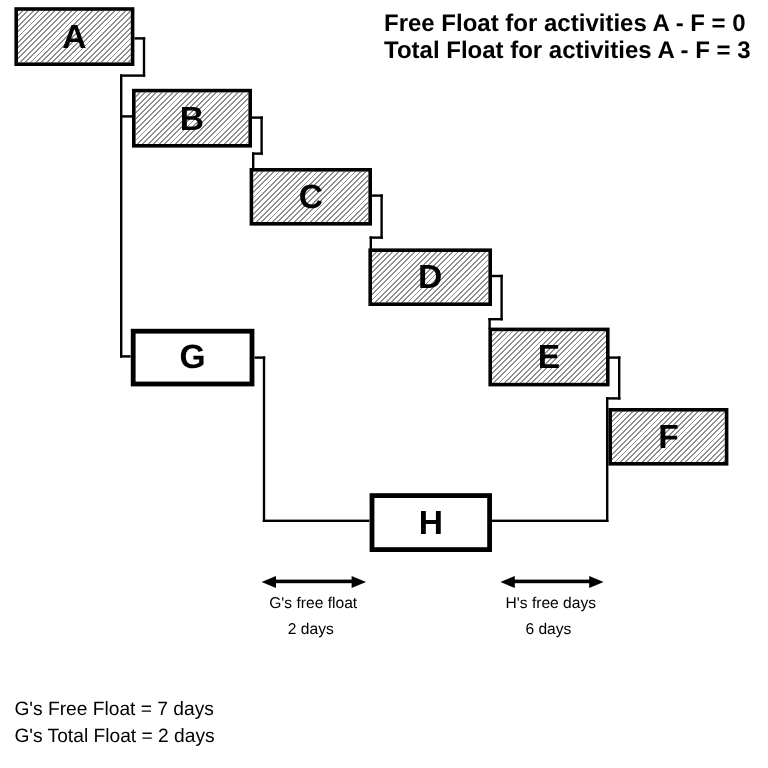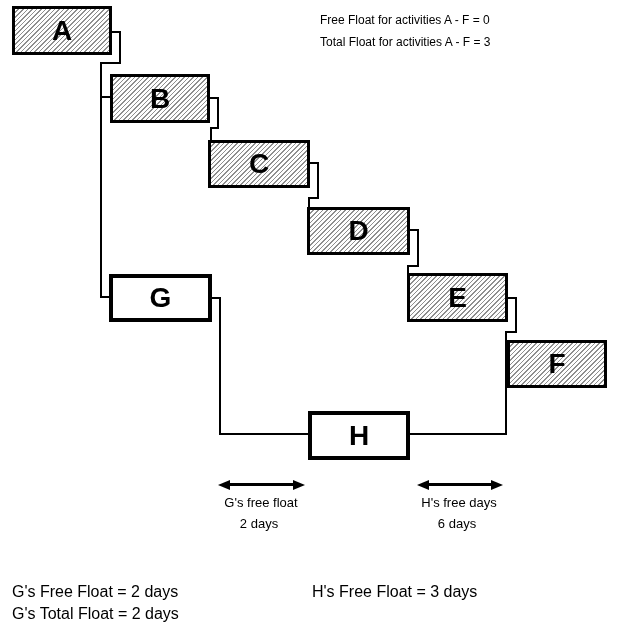--- a/index.html
+++ b/index.html
@@ -21,21 +21,21 @@
   .seg{position:absolute;background:#000;display:block;}
   
   .arrow{position:absolute;height:10px;}
   .shaft{position:absolute;left:7px;right:7px;top:3px;height:3px;background:#000;display:block;}
   .ah{position:absolute;width:0;height:0;border-top:5px solid transparent;border-bottom:5px solid transparent;display:block;}
   .al{left:0;border-right:12px solid #000;}
   .ar{right:0;border-left:12px solid #000;}
   
   .small-label{position:absolute;font-size:13px;text-align:center;white-space:nowrap;}
   
-  .notes{position:absolute;font-size:12px;line-height:22px;white-space:nowrap;}
+  .notes{position:absolute;font-size:20px;line-height:22px;white-space:nowrap;font-weight:bold;}
   .summary{position:absolute;font-size:16px;line-height:22px;white-space:nowrap;}
 </style>
 </head>
 <body>
 
 <div class="canvas">
 
   <div class="notes" style="left:320px;top:9px;">
     <div>Free Float for activities A - F = 0</div>
     <div>Total Float for activities A - F = 3</div>
@@ -109,20 +109,19 @@
 
   <div class="arrow" style="left:417px;top:480px;width:86px">
     <i class="ah al"></i>
     <i class="shaft"></i>
     <i class="ah ar"></i>
   </div>
   <div class="small-label" style="left:397px;top:495px;width:124px">H's free days</div>
   <div class="small-label" style="left:397px;top:516px;width:120px">6 days</div>
 
   <div class="summary" style="left:12px;top:581px">
-    <div>G's Free Float = 2 days</div>
+    <div>G's Free Float = 7 days</div>
     <div>G's Total Float = 2 days</div>
   </div>
   <div class="summary" style="left:312px;top:581px">
-    <div>H's Free Float = 3 days</div>
   </div>
 
 </div>
 
 </body></html>

